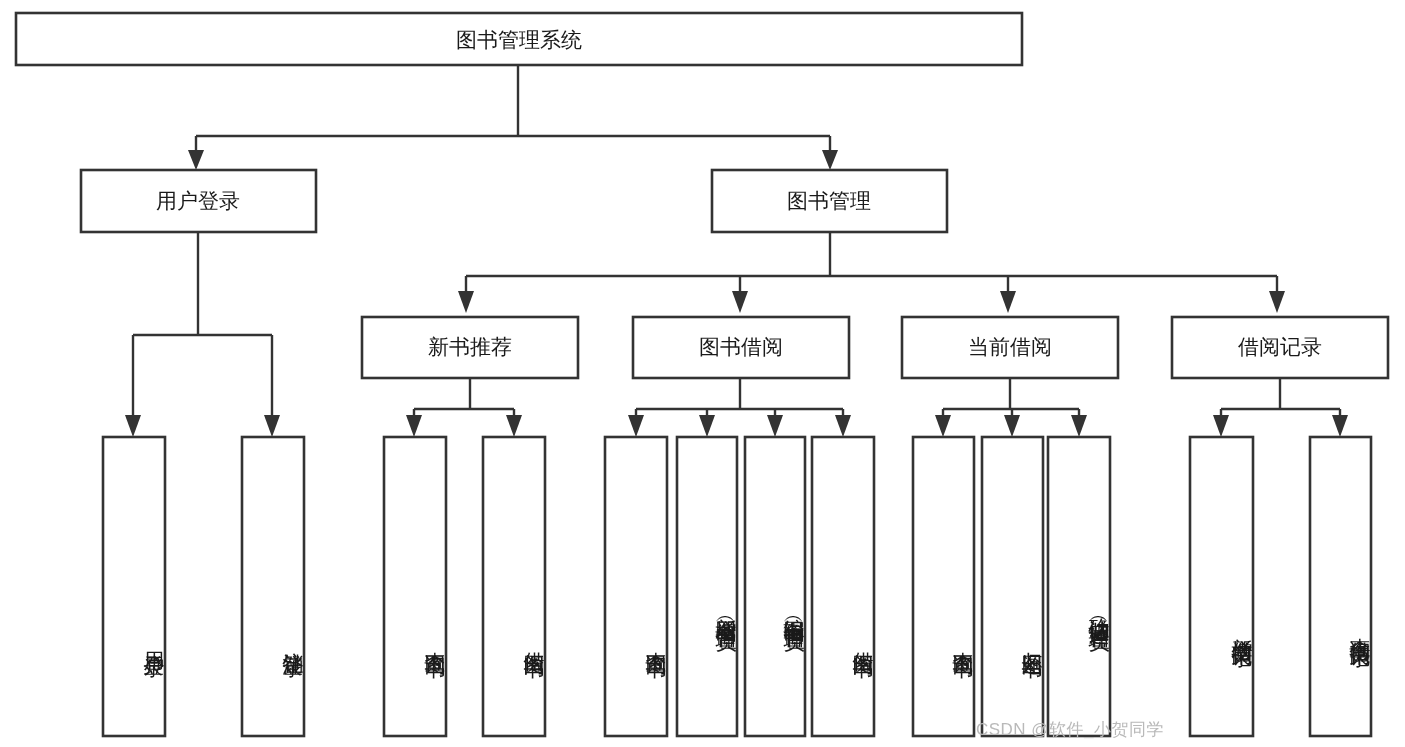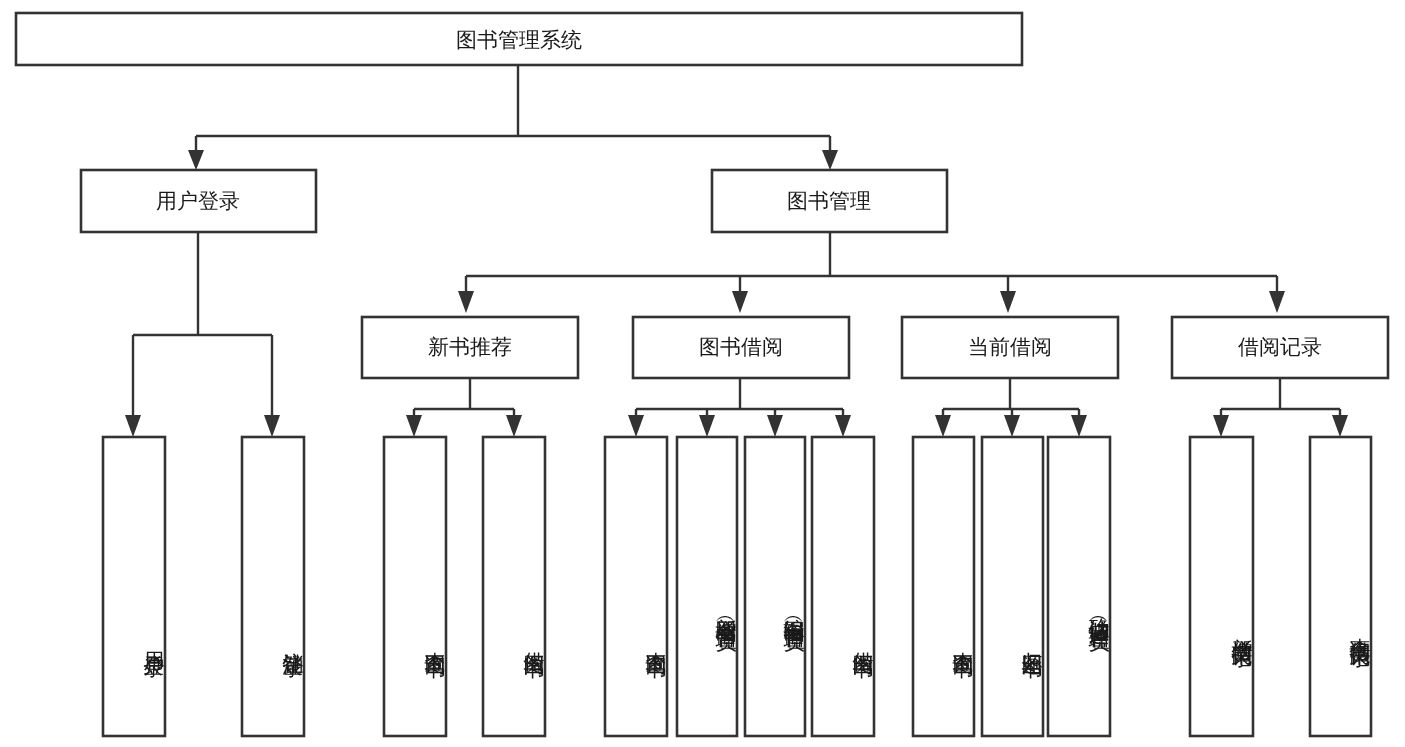--- a/index.html
+++ b/index.html
@@ -221,13 +221,14 @@
   <div class="node-label-v" style="left: 745px; top: 437px; width: 60px; height: 299px; font-size: 21px; padding-top: 47.44px; box-sizing: border-box;">编辑图书（管理员）</div>
   <div class="node-label-v" style="left: 812px; top: 437px; width: 62px; height: 299px; font-size: 21px; padding-top: 104.14px; box-sizing: border-box;">借阅图书</div>
 
   <div class="node-label-v" style="left: 913px; top: 437px; width: 61px; height: 299px; font-size: 21px; padding-top: 104.14px; box-sizing: border-box;">查询图书</div>
   <div class="node-label-v" style="left: 982px; top: 437px; width: 61px; height: 299px; font-size: 21px; padding-top: 104.14px; box-sizing: border-box;">归还图书</div>
   <div class="node-label-v" style="left: 1048px; top: 437px; width: 62px; height: 299px; font-size: 21px; padding-top: 47.44px; box-sizing: border-box;">确认归还（管理员）</div>
 
   <div class="node-label-v" style="left: 1190px; top: 437px; width: 63px; height: 299px; font-size: 21px; padding-top: 81.46px; box-sizing: border-box;">新增借阅记录</div>
   <div class="node-label-v" style="left: 1310px; top: 437px; width: 61px; height: 299px; font-size: 21px; padding-top: 81.46px; box-sizing: border-box;">查询借阅记录</div>
 
+  <div class="watermark">CSDN @软件_小贺同学</div>
 </div>
 
 </body></html>

